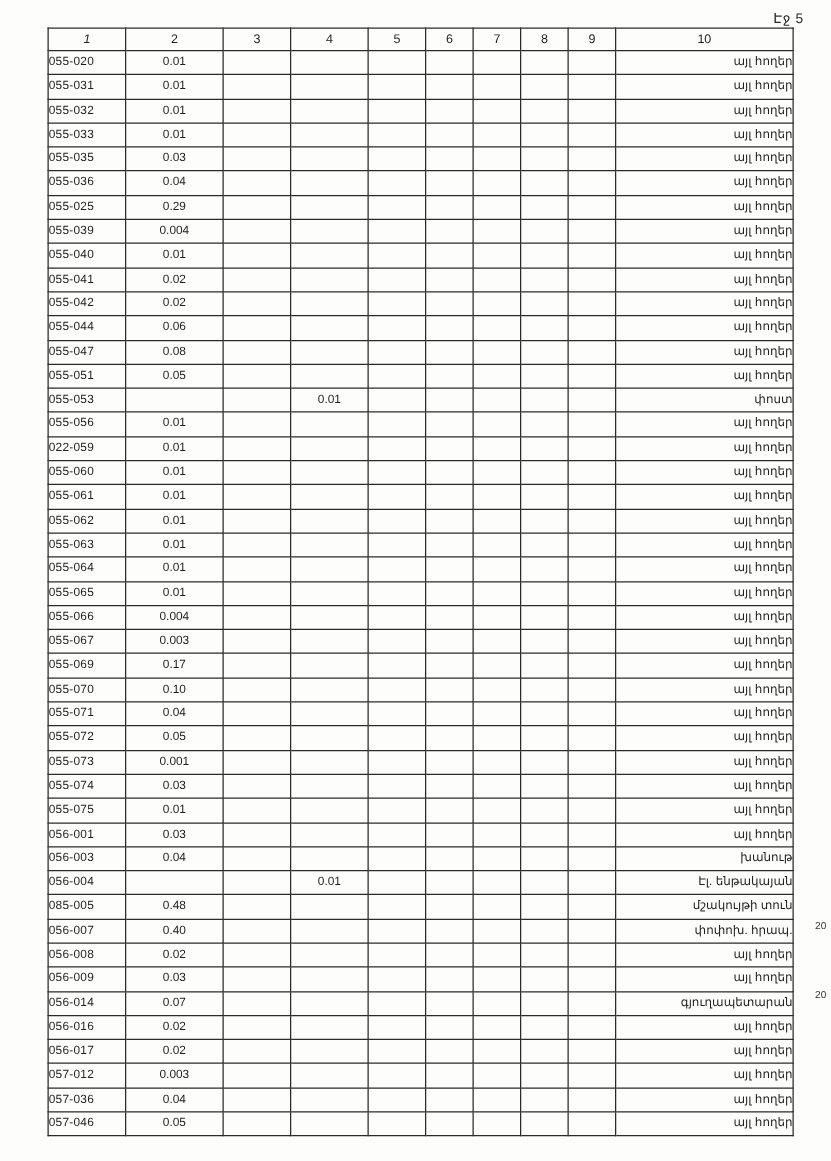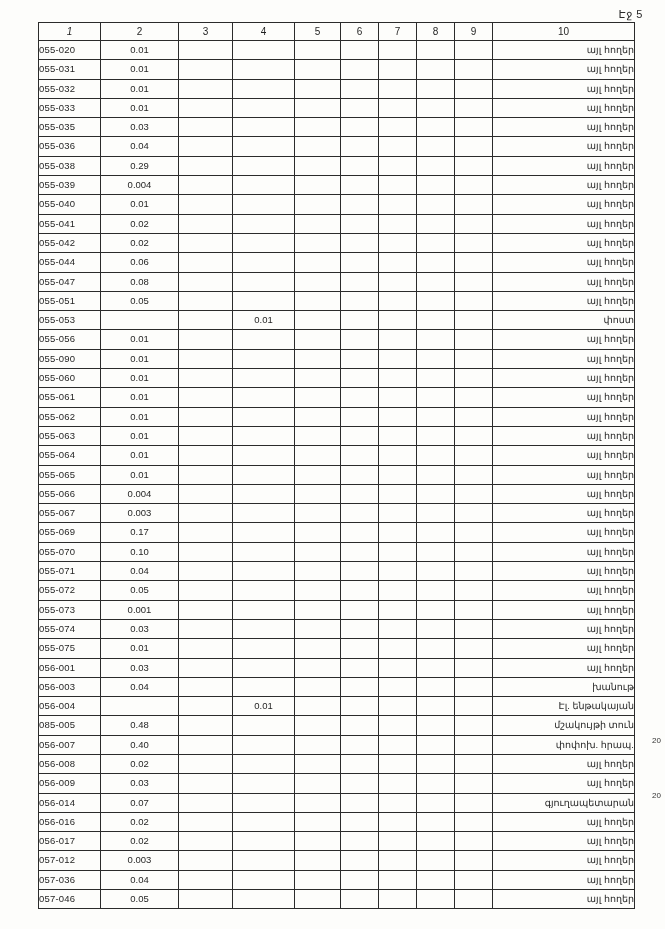--- a/index.html
+++ b/index.html
@@ -206,21 +206,21 @@
             <td class="num"></td>
             <td class="num"></td>
             <td class="num"></td>
             <td class="num"></td>
             <td class="num"></td>
             <td class="num"></td>
             <td class="num"></td>
             <td class="name">այլ հողեր</td>
           </tr>
           <tr>
-            <td class="code">055-038</td>
+            <td class="code">055-025</td>
             <td class="num">0.29</td>
             <td class="num"></td>
             <td class="num"></td>
             <td class="num"></td>
             <td class="num"></td>
             <td class="num"></td>
             <td class="num"></td>
             <td class="num"></td>
             <td class="name">այլ հողեր</td>
           </tr>
@@ -326,21 +326,21 @@
             <td class="num"></td>
             <td class="num"></td>
             <td class="num"></td>
             <td class="num"></td>
             <td class="num"></td>
             <td class="num"></td>
             <td class="num"></td>
             <td class="name">այլ հողեր</td>
           </tr>
           <tr>
-            <td class="code">055-090</td>
+            <td class="code">022-059</td>
             <td class="num">0.01</td>
             <td class="num"></td>
             <td class="num"></td>
             <td class="num"></td>
             <td class="num"></td>
             <td class="num"></td>
             <td class="num"></td>
             <td class="num"></td>
             <td class="name">այլ հողեր</td>
           </tr>

